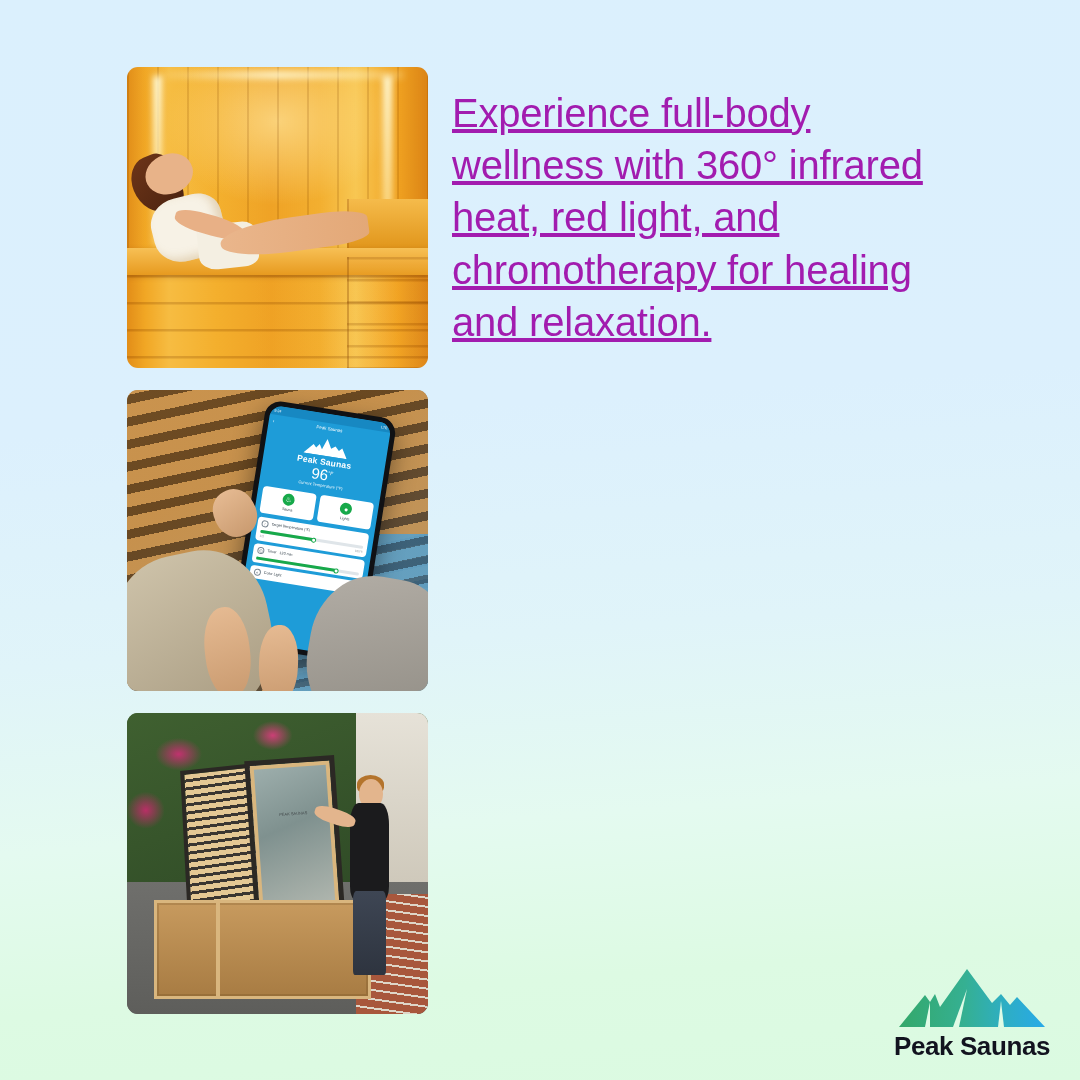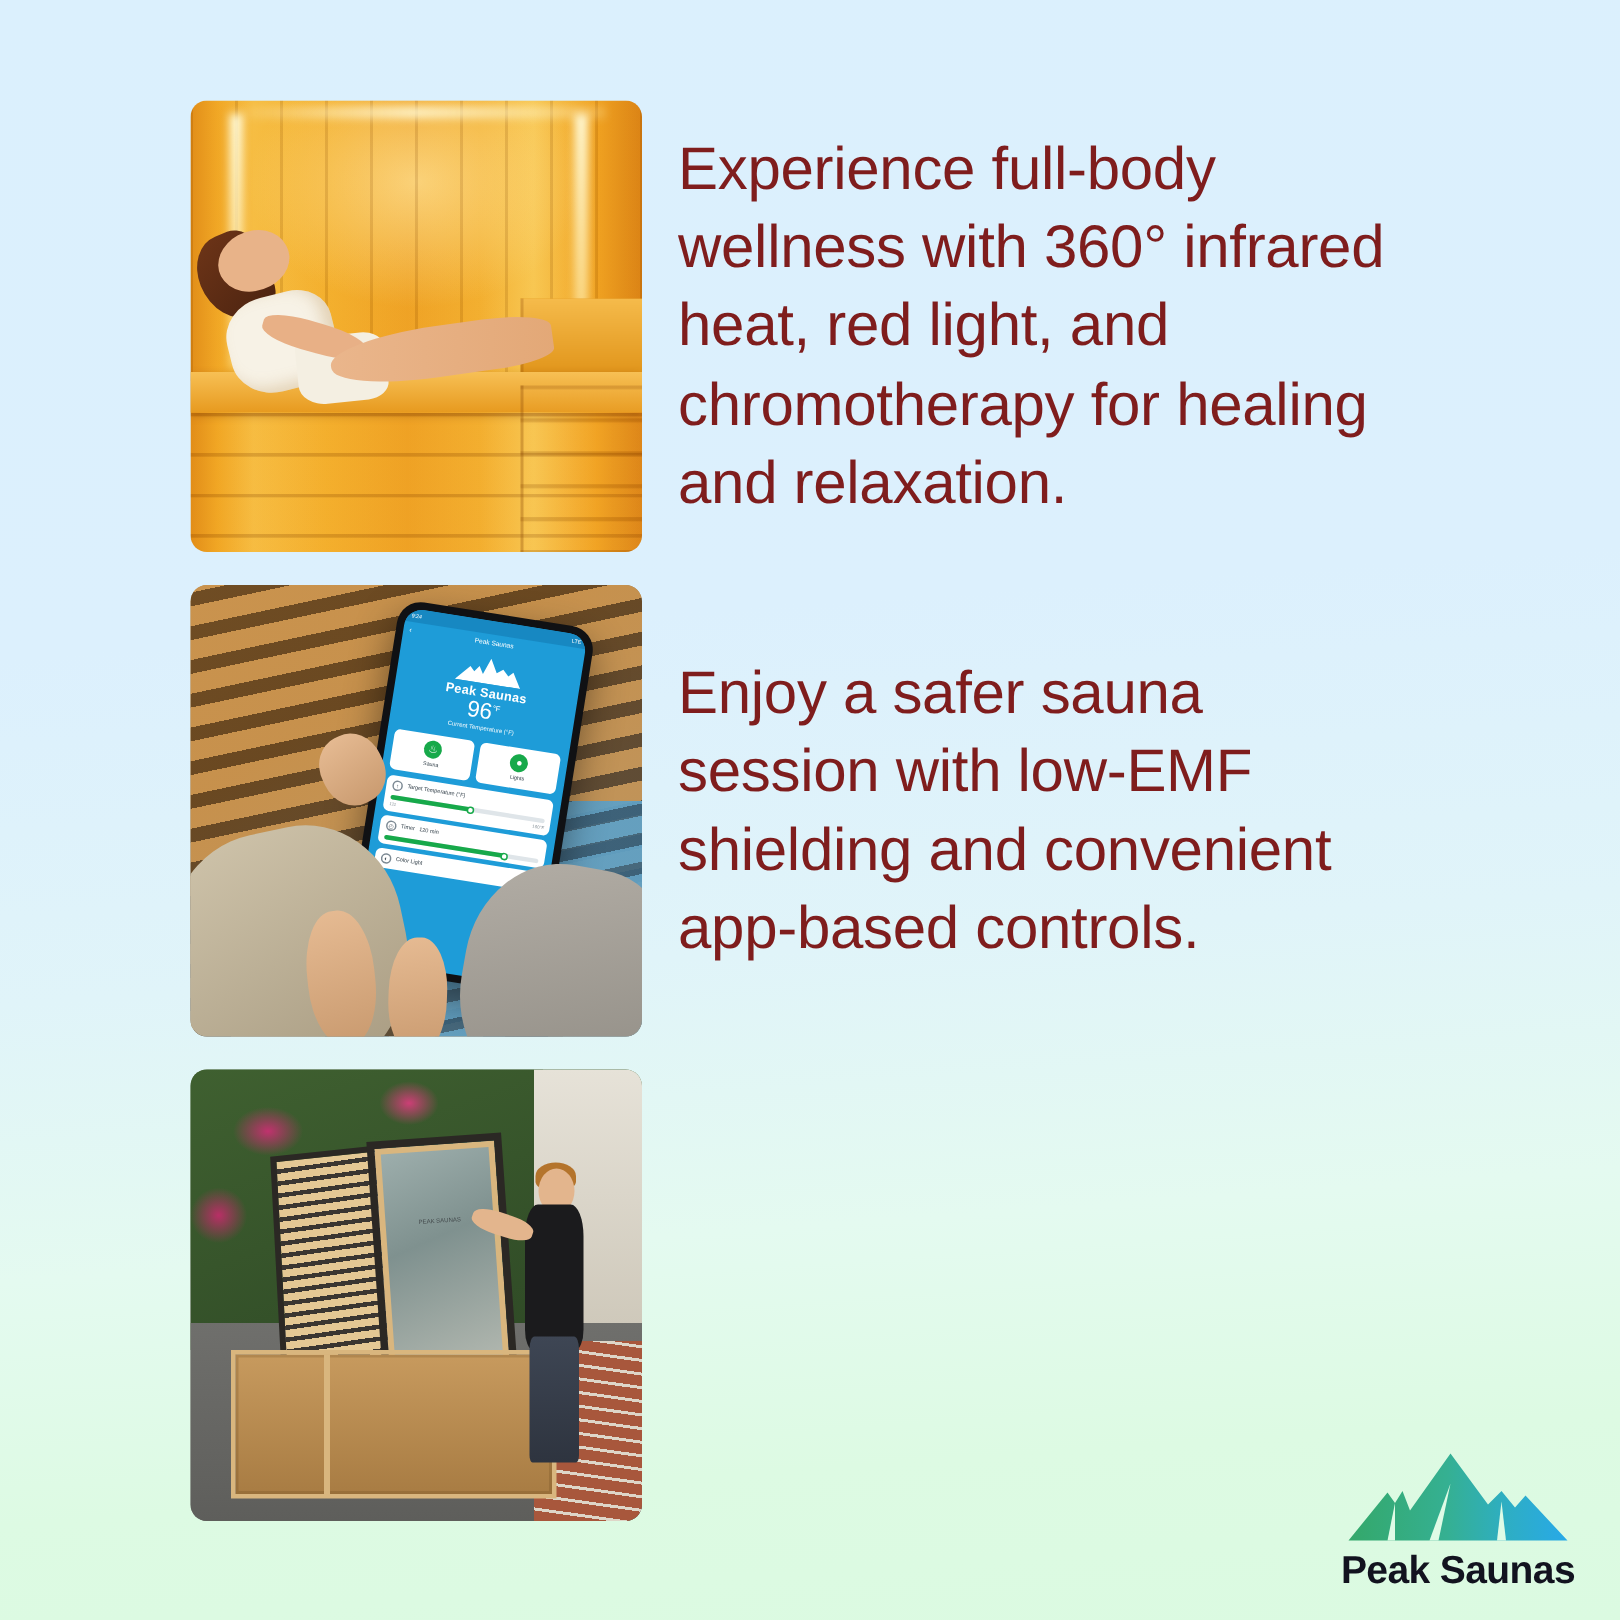--- a/index.html
+++ b/index.html
@@ -28,26 +28,27 @@
   }
   .card {
     width:301px;
     height:301px;
     flex:0 0 301px;
     border-radius:11px;
     overflow:hidden;
     position:relative;
   }
   .feature-text {
-    color:#7f1d1d;
+    color:#a21caf;
     font-size:40px;
     line-height:1.31;
     font-weight:400;
     letter-spacing:-0.2px;
     max-width:480px;
+    text-decoration:underline;
   }
 
   
   .sauna {
     background:
       radial-gradient(ellipse 60% 45% at 50% 18%, rgba(255,226,150,.75) 0%, rgba(255,190,70,0) 62%),
       linear-gradient(90deg,#e08a14 0%,#f0a521 6%,#f6bc40 14%,#f3ae2a 30%,#eea021 48%,#f2ad2c 64%,#f8c650 76%,#ef9f1c 90%,#d97f10 100%);
   }
   .sauna .plank-wall {
     position:absolute; left:0; top:0; right:0; height:62%;
@@ -412,21 +413,20 @@
 
         </div>
       </div>
 
       <div class="hand-l"></div>
       <div class="hand-r"></div>
       <div class="finger f1"></div>
       <div class="finger f2"></div>
       <div class="finger f3"></div>
     </div>
-    <p class="feature-text">Enjoy a safer sauna session with low-EMF shielding and convenient app-based controls.</p>
   </div>
 
   <div class="feature-row">
     <div class="card delivery">
       <div class="foliage"></div>
       <div class="house"></div>
       <div class="road"></div>
       <div class="brick"></div>
       <div class="white-foam"></div>
       <div class="panel-slat"></div>

